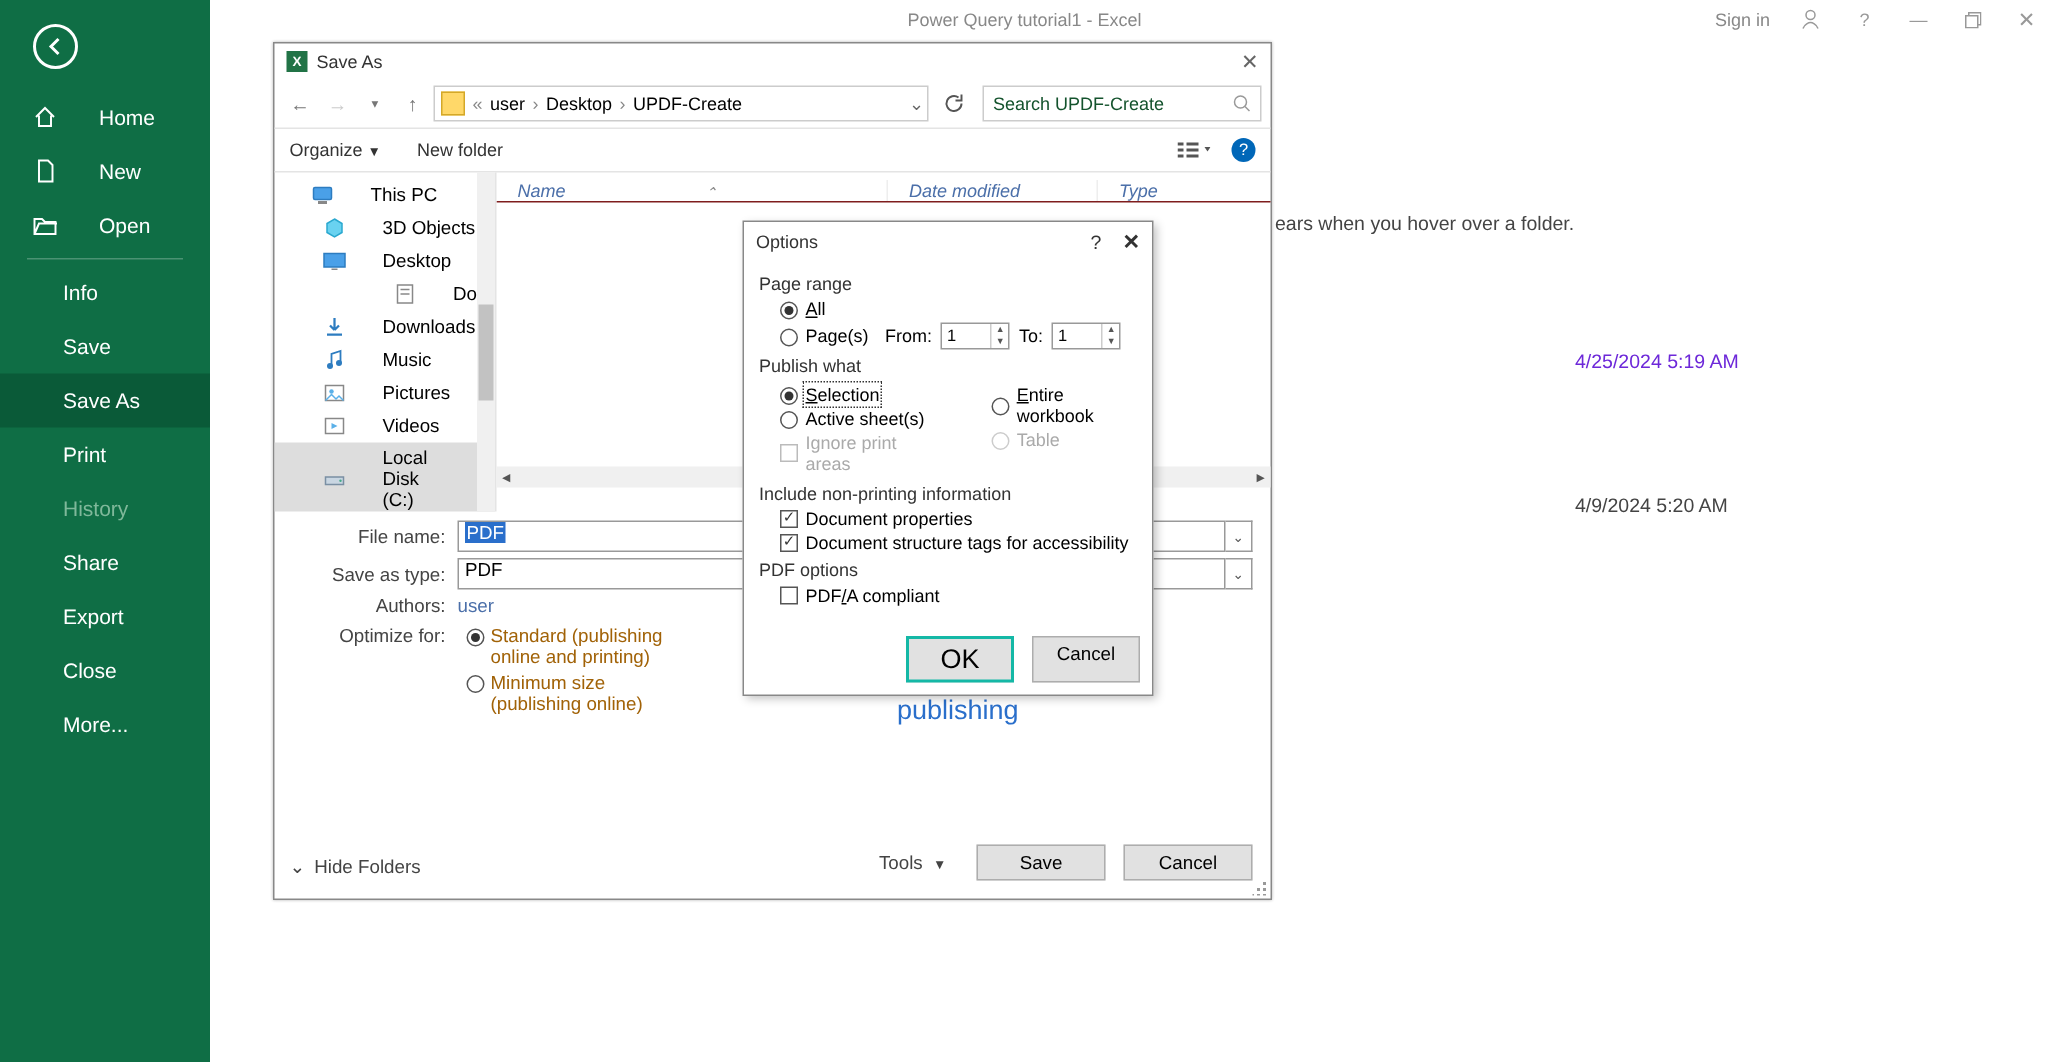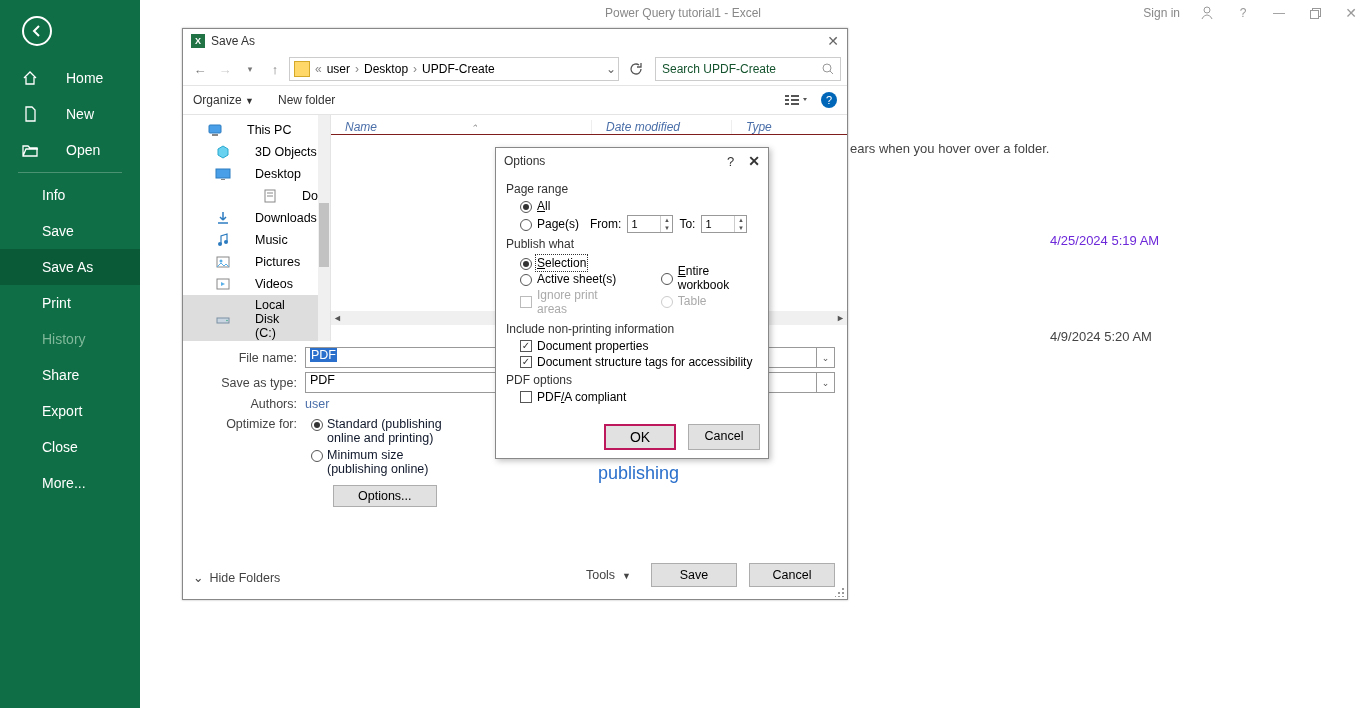--- a/index.html
+++ b/index.html
@@ -73,21 +73,21 @@
 .tinput .selected-text { background:#2a6fcb; color:#fff; padding:0 1px;}
 .dd { width:18px; border:1px solid #999; border-left:none; display:flex; align-items:center; justify-content:center; font-size:9px; color:#555;}
 .authors { color:#4b6fa9; }
 
 .optimize { display:flex; gap:6px; margin-top:6px; }
 .optimize-label { width:122px; text-align:right; padding-right:8px; color:#444; font-size:12.5px;}
 .radio-col { font-size:12.5px; }
 .radio-row { display:flex; align-items:flex-start; gap:4px; margin-bottom:3px; }
 .radio { width:12px; height:12px; border:1px solid #555; border-radius:50%; margin-top:2px; flex:0 0 12px; display:flex; align-items:center; justify-content:center;}
 .radio.checked::after { content:''; width:6px; height:6px; background:#333; border-radius:50%;}
-.link-blue { color:#0f172a; }
+.link-blue { color:#a16207; }
 
 .options-btn-row { margin-top:6px; margin-left:150px; }
 .btn { border:1px solid #adadad; background:#e1e1e1; padding:3px 24px; font-size:12.5px; display:inline-block; cursor:pointer;}
 
 .hide-folders { position:absolute; left:10px; bottom:14px; font-size:12.5px; display:flex; align-items:center; gap:6px; color:#444;}
 .bottom-btns { position:absolute; right:12px; bottom:12px; display:flex; align-items:center; gap:12px; }
 .tools { font-size:12.5px; color:#444; margin-right:8px; }
 .btn-wide { border:1px solid #adadad; background:#e1e1e1; padding:4px 0; width:86px; text-align:center; font-size:12.5px; cursor:pointer;}
 .resize-grip { position:absolute; right:2px; bottom:2px; width:10px; height:10px; background:
   radial-gradient(circle at 8px 2px,#999 1px,transparent 1px),
@@ -107,25 +107,25 @@
 .indent { padding-left:14px; }
 .orow { display:flex; align-items:center; gap:5px; margin:2px 0; }
 .cbox { width:12px; height:12px; border:1px solid #555; flex:0 0 12px; display:flex; align-items:center; justify-content:center; font-size:10px; line-height:1; color:#333;}
 .cbox.checked::after { content:'✓'; }
 .spin { width:46px; height:18px; border:1px solid #999; display:flex; align-items:center; }
 .spin input { border:none; width:32px; font-size:11px; padding-left:3px; outline:none; }
 .spin .arrows { width:12px; border-left:1px solid #ccc; display:flex; flex-direction:column; font-size:6px; color:#555; text-align:center;}
 .spin .arrows span { height:8px; line-height:8px;}
 .disabled { color:#aaa; }
 .from-to { display:flex; align-items:center; gap:6px; margin-left:6px; }
-.pub-grid { display:flex; gap:36px;align-items:center; }
+.pub-grid { display:flex; gap:36px; }
 .underline-first::first-letter { text-decoration:underline; }
 .optdlg .dotted-focus { outline:1px dotted #333; outline-offset:1px; }
 .optdlg-btns { display:flex; justify-content:flex-end; gap:12px; padding:8px 8px 8px 0; }
-.btn-ok { border:2px solid #be185d; background:#e1e1e1; padding:3px 0; width:72px; text-align:center; font-size:14px; cursor:pointer;}
+.btn-ok { border:2px solid #14b8a6; background:#e1e1e1; padding:3px 0; width:72px; text-align:center; font-size:18px; cursor:pointer;}
 .btn-cn { border:1px solid #adadad; background:#e1e1e1; padding:4px 0; width:72px; text-align:center; font-size:12.5px; cursor:pointer;}
 
 .pub-link { position:absolute; left:598px; top:463px; color:#2a6fcb; font-size:18px; z-index:5;}
 svg { display:block; }
 </style>
 </head>
 <body>
 
 <div class="titlebar">
   <span>Power Query tutorial1  -  Excel</span>
@@ -406,23 +406,20 @@
       <div class="radio-col">
         <div class="radio-row">
           <span class="radio checked"></span>
           <span class="link-blue" style="max-width:130px;display:inline-block;">Standard (publishing online and printing)</span>
         </div>
         <div class="radio-row">
           <span class="radio"></span>
           <span class="link-blue" style="max-width:130px;display:inline-block;">Minimum size (publishing online)</span>
         </div>
       </div>
-    </div>
-    <div class="options-btn-row">
-      <span class="btn">Options...</span>
     </div>
   </div>
 
   <div class="hide-folders">
     <span>⌄</span>
     <span>Hide Folders</span>
   </div>
   <div class="bottom-btns">
     <span class="tools"><span>Tools</span>&nbsp;&nbsp;<span style="font-size:9px;">▼</span></span>
     <span class="btn-wide">Save</span>

